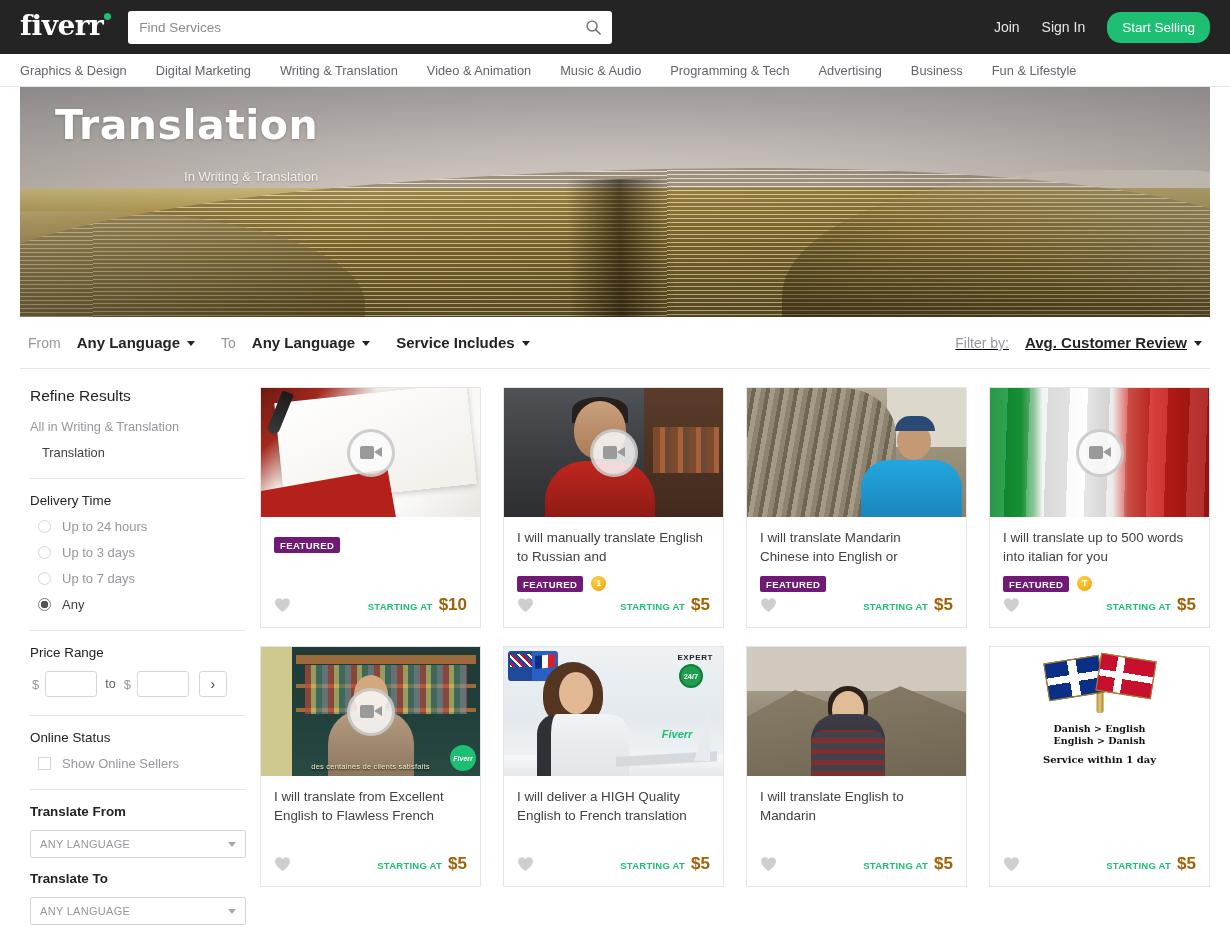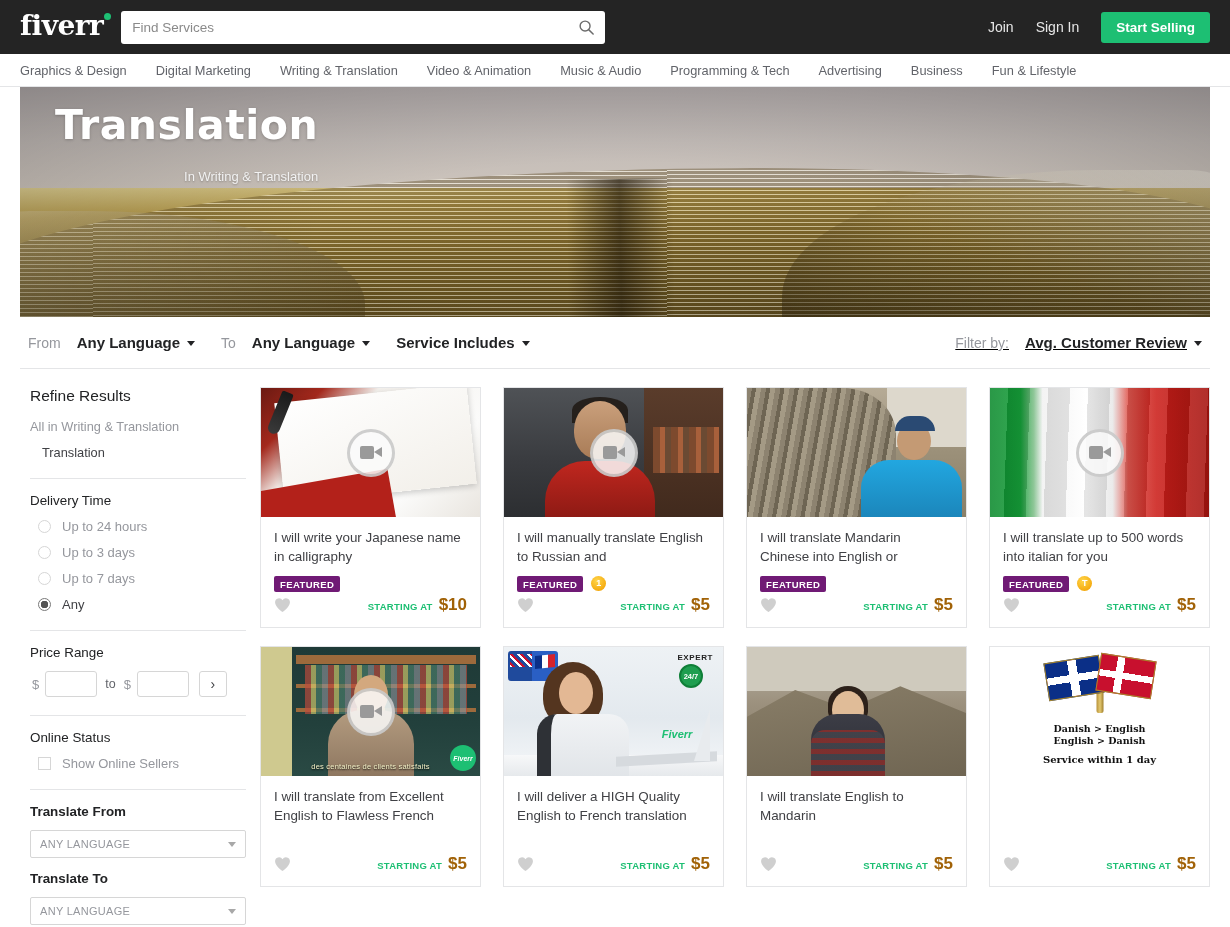--- a/index.html
+++ b/index.html
@@ -35,20 +35,21 @@
   .logo .dot {
     position: absolute;
     top: 1px; right: -8px;
     width: 7px; height: 7px;
     border-radius: 50%;
     background: #1dbf73;
   }
   .searchwrap {
     position: relative;
     width: 484px;
+    margin-left: 7px;
   }
   .searchwrap input {
     width: 100%;
     height: 33px;
     border: none;
     border-radius: 3px;
     padding: 0 34px 0 11px;
     font-size: 13.5px;
     color: #555;
     font-family: "Liberation Sans", sans-serif;
@@ -69,23 +70,23 @@
   .topbar-link {
     color: #e6e6e6;
     font-size: 14px;
     text-decoration: none;
     cursor: pointer;
   }
   .start-selling {
     background: #1dbf73;
     color: #fff;
     font-size: 13.5px;
-    font-weight: bold;
+    font-weight: normal;
     padding: 8px 15px;
-    border-radius: 3px;
+    border-radius: 14px;
     border: none;
     cursor: pointer;
     font-family: "Liberation Sans", sans-serif;
   }
 
   
   .catnav {
     height: 33px;
     background: #fff;
     border-bottom: 1px solid #e4e5e7;
@@ -789,21 +790,20 @@
           <div class="art art-callig">
             <div class="paper"></div>
               <div class="redband"></div>
               <div class="brush"></div>
           </div>
           <div class="video-badge light">
               <span class="cam"></span>
             </div>
         </div>
         <div class="card-body">
-          <p class="card-title">I will write your Japanese name in calligraphy</p>
           <div class="badges">
             <span class="badge-featured">FEATURED</span>
           </div>
         </div>
         <div class="card-foot">
           <svg class="heart" viewBox="0 0 24 22">
             <path d="M12 21C12 21 1.5 14 1.5 7.2A5.7 5.7 0 0 1 12 4.2 5.7 5.7 0 0 1 22.5 7.2C22.5 14 12 21 12 21Z" fill="#cfcfcf"></path>
           </svg>
           <div class="price-grp">
             <span class="starting">STARTING AT</span>

